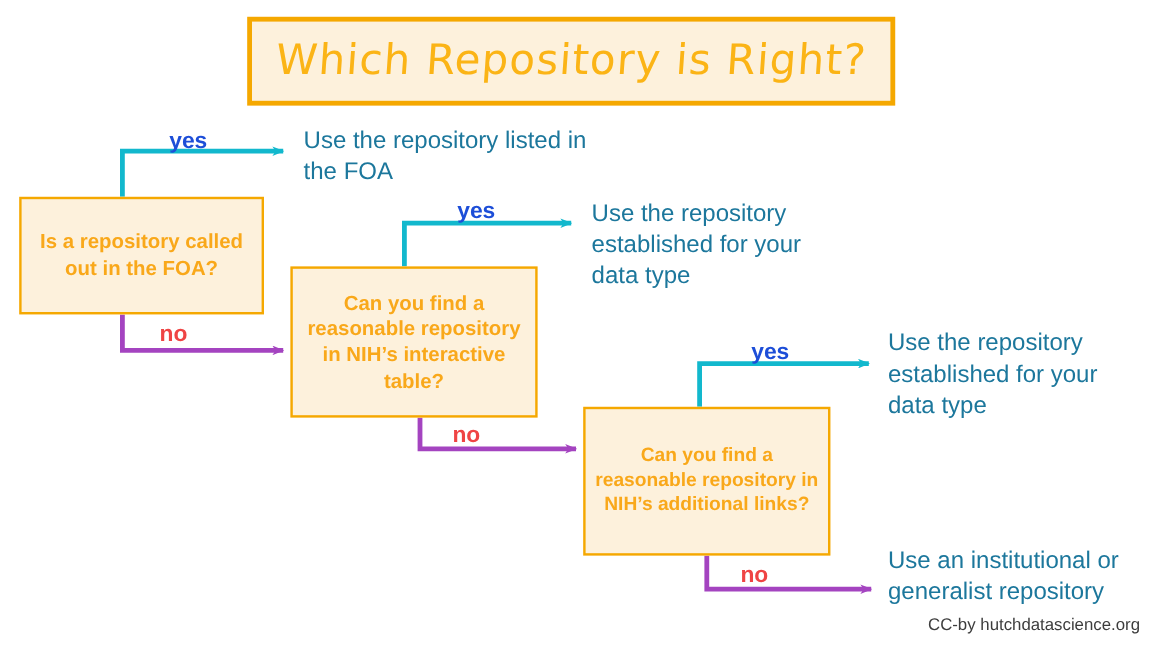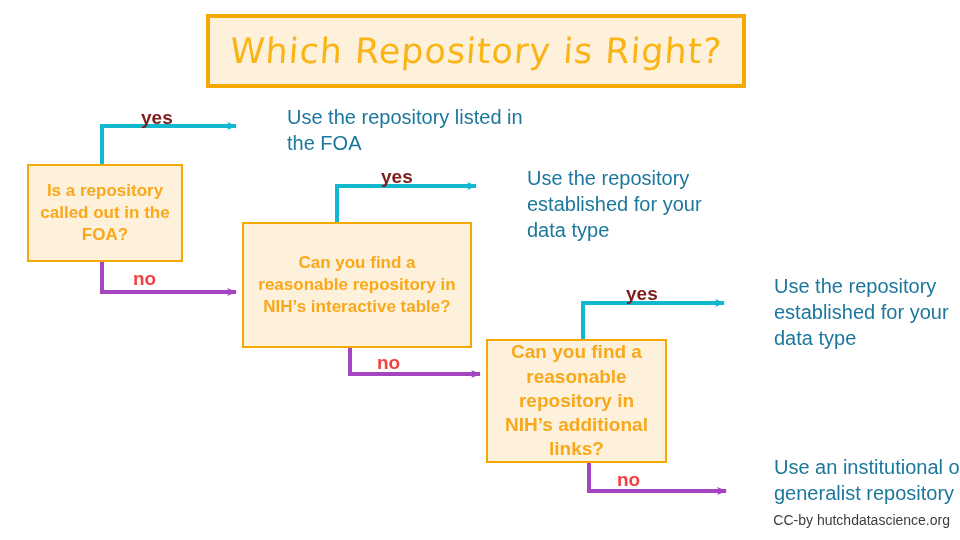--- a/index.html
+++ b/index.html
@@ -55,42 +55,41 @@
     border: 2px solid #f5a800;
     display: flex;
     align-items: center;
     justify-content: center;
     text-align: center;
     color: #f9a81a;
     font-weight: bold;
     line-height: 1.28;
     padding: 4px 8px;
   }
-  #node1 { left: 16px;  top: 164px; width: 156px; height: 98px;  font-size: 17px; margin-left: 11px; }
-  #node2 { left: 242px; top: 222px; width: 230px; height: 126px; font-size: 17px; }
-  #node3 { left: 486px; top: 339px; width: 181px; height: 124px; font-size: 19px; }
+  #node1 { left: 16px;  top: 164px; width: 204px; height: 98px;  font-size: 17px; }
+  #node2 { left: 242px; top: 222px; width: 206px; height: 126px; font-size: 17px; }
+  #node3 { left: 486px; top: 339px; width: 206px; height: 124px; font-size: 16px; }
 
   .outcome {
     position: absolute;
     color: #1c779c;
     font-size: 20px;
     line-height: 1.3;
-    margin-left: 34px;
   }
   #out1 { left: 253px; top: 104px; width: 250px; }
   #out2 { left: 493px; top: 165px; width: 215px; }
   #out3 { left: 740px; top: 273px; width: 215px; }
   #out4 { left: 740px; top: 454px; width: 225px; }
 
   .edge-label {
     position: absolute;
     font-size: 19px;
     font-weight: bold;
   }
-  .edge-label.yes { color: #7f1d1d; }
+  .edge-label.yes { color: #1d4ed8; }
   .edge-label.no  { color: #ef4444; }
 
   #lbl-yes1 { left: 141px; top: 107px; }
   #lbl-no1  { left: 133px; top: 268px; }
   #lbl-yes2 { left: 381px; top: 166px; }
   #lbl-no2  { left: 377px; top: 352px; }
   #lbl-yes3 { left: 626px; top: 283px; }
   #lbl-no3  { left: 617px; top: 469px; }
 
   .footer {

